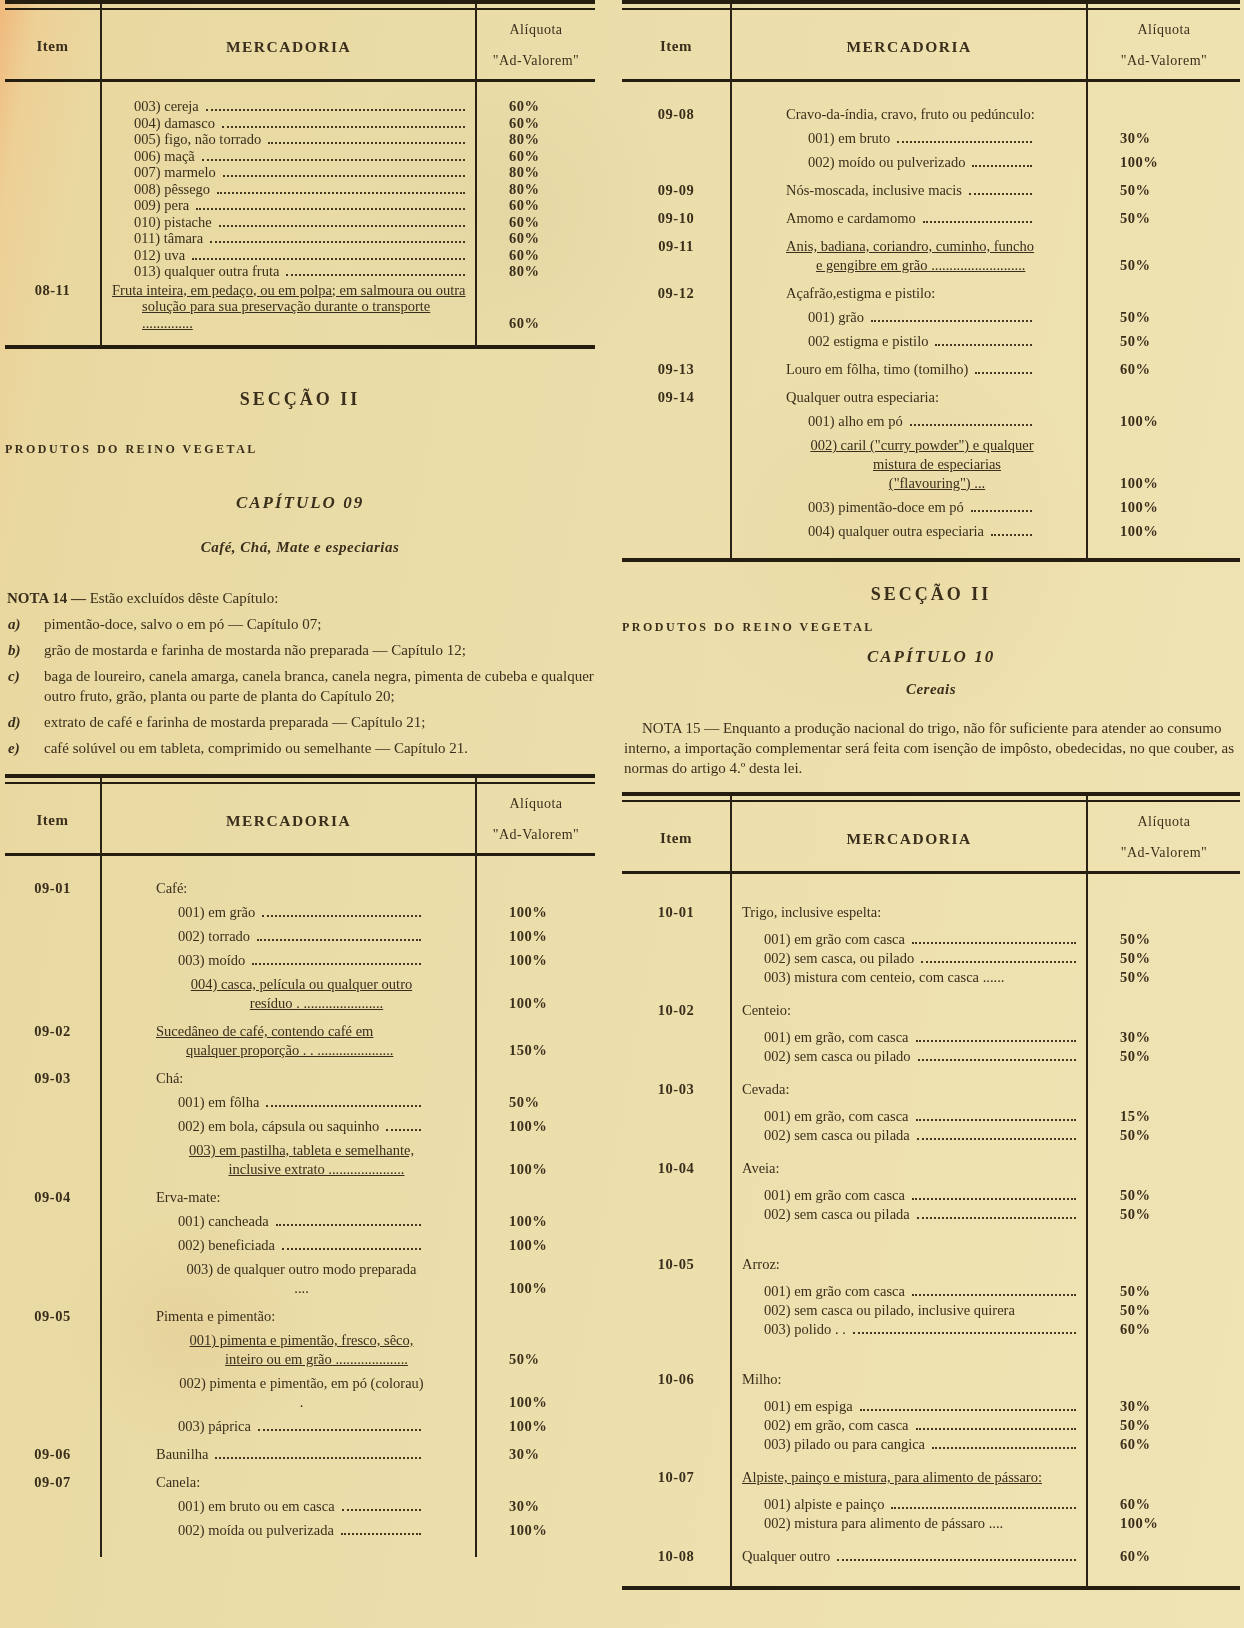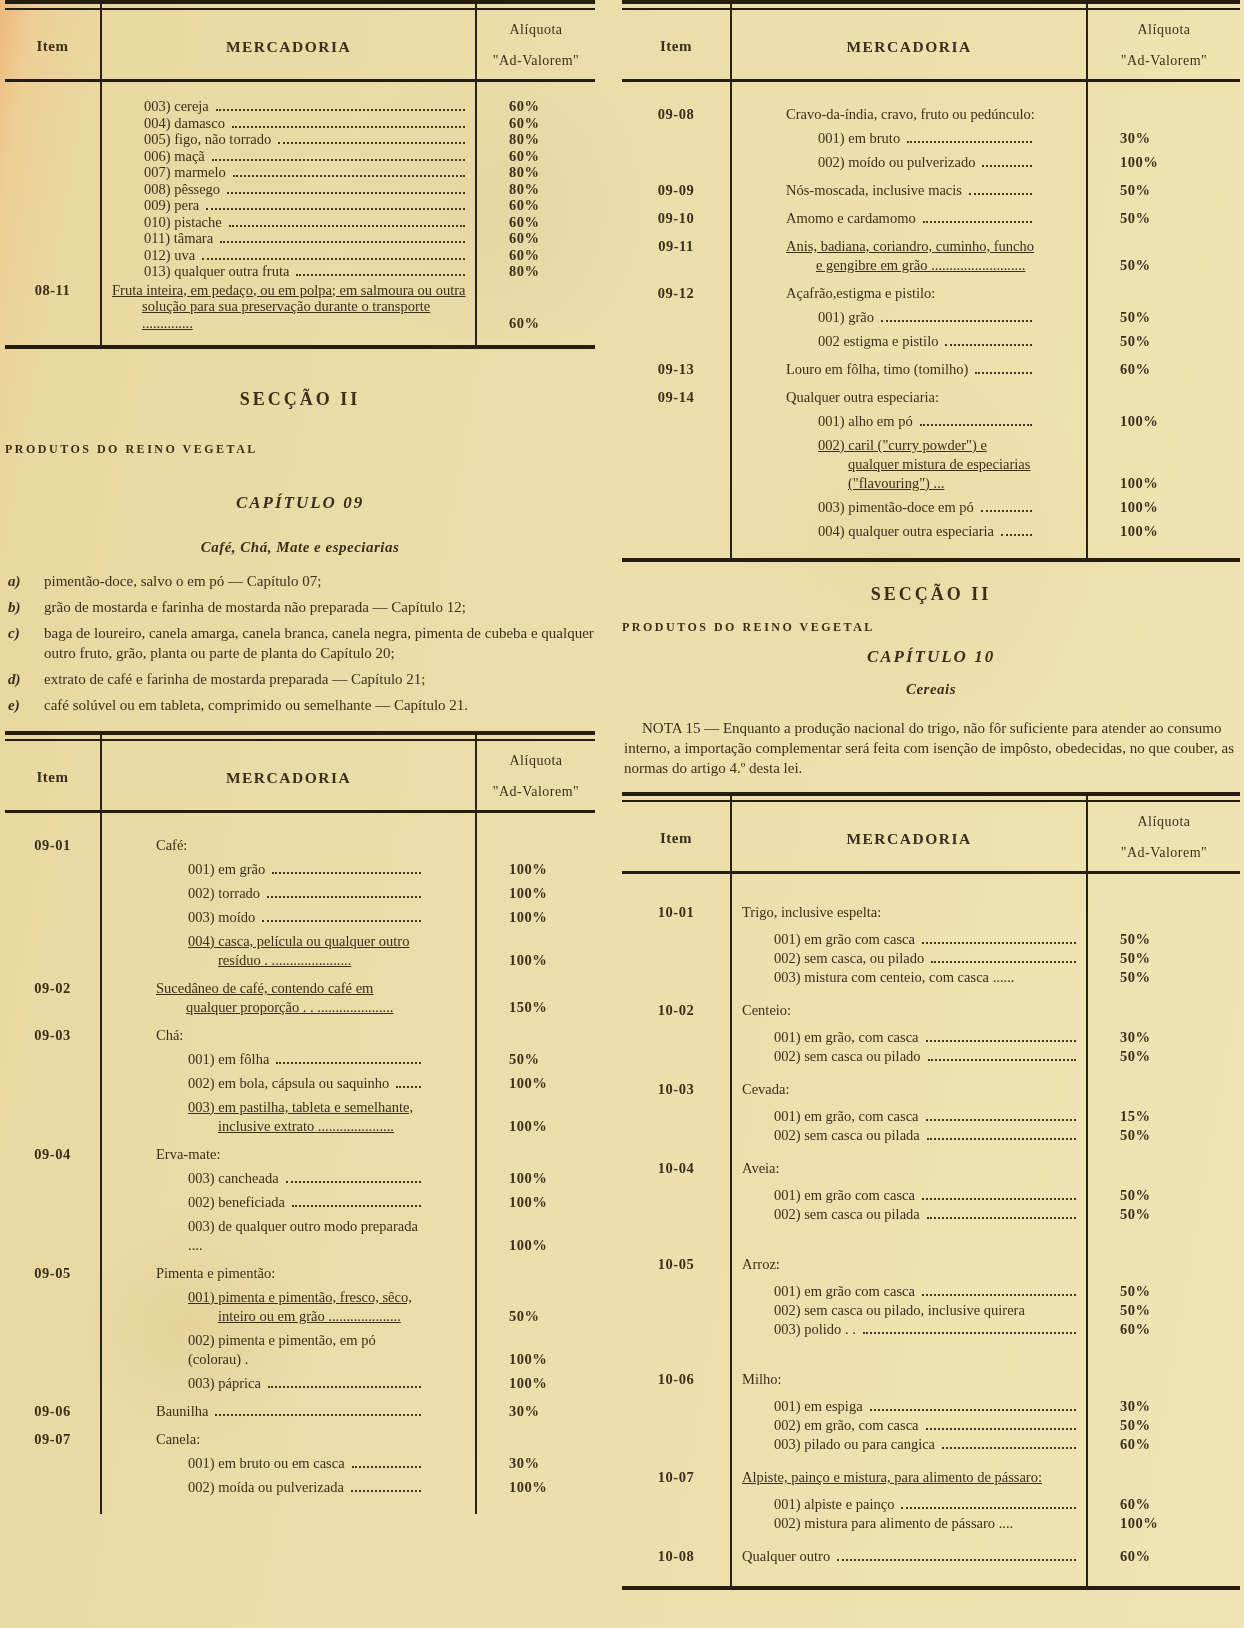--- a/index.html
+++ b/index.html
@@ -29,21 +29,21 @@
   .h-rate .l2{margin-top:15px;letter-spacing:.5px;}
   .v1,.v2{position:absolute;top:4px;bottom:0;width:2px;background:#2a2214;}
   .v1{left:var(--c1);}
   .v2{right:var(--c3);}
   .tbl.has-bot .v1,.tbl.has-bot .v2{bottom:4px;}
   .tbl-body{position:relative;padding:14px 0 12px;}
 
   .tbl-row{display:flex;align-items:flex-end;}
   .col-item{width:var(--c1);text-align:center;font-weight:bold;font-size:14.5px;align-self:flex-start;letter-spacing:.5px;flex:none;}
   .col-desc{flex:1;display:flex;align-items:baseline;min-width:0;padding:0 8px 0 12px;font-size:14.5px;}
-  .col-desc.indent{padding-left:44px;}
+  .col-desc.indent{padding-left:34px;text-align:center;}
   .col-desc.hang{display:block;}
   .col-desc.hang .desc-text{display:block;padding-left:30px;text-indent:-30px;text-decoration:underline;}
   .leader{flex:1;min-width:12px;margin:0 4px 3px 7px;border-bottom:2.4px dotted #453822;}
   .col-rate{width:var(--c3);flex:none;font-weight:bold;font-size:14.5px;text-align:left;padding-left:32px;box-sizing:border-box;letter-spacing:.5px;}
 
   
   .xtight .tbl-row{margin:0;line-height:16.5px;}
   .xtight .tbl-row.has-item{margin-top:2px;}
   .xtight .tbl-body{padding:16px 0 14px;}
   .loose .tbl-row{margin:5px 0;line-height:19px;gap:44px;}
@@ -196,20 +196,21 @@
     <div class="v1"></div>
     <div class="v2"></div>
   </section>
 
   <h2 class="sec-head">SECÇÃO II</h2>
   <h3 class="sec-sub">PRODUTOS DO REINO VEGETAL</h3>
   <h2 class="chap">CAPÍTULO 09</h2>
   <h3 class="chap-sub">Café, Chá, Mate e especiarias</h3>
 
   <div class="nota">
+    <p class="nota-head"><span class="nota-label">NOTA 14 —</span><span> Estão excluídos dêste Capítulo:</span></p>
     <div class="nota-items">
         <div class="nota-item">
           <span class="nota-letter">a)</span>
           <span class="nota-body">pimentão-doce, salvo o em pó — Capítulo 07;</span>
         </div>
         <div class="nota-item">
           <span class="nota-letter">b)</span>
           <span class="nota-body">grão de mostarda e farinha de mostarda não preparada — Capítulo 12;</span>
         </div>
         <div class="nota-item">
@@ -318,21 +319,21 @@
         <div class="tbl-row has-item">
           <div class="col-item">09-04</div>
           <div class="col-desc">
             <span class="desc-text">Erva-mate:</span>
           </div>
           <div class="col-rate"></div>
         </div>
         <div class="tbl-row">
           <div class="col-item"></div>
           <div class="col-desc indent">
-            <span class="desc-text">003) cancheada</span>
+            <span class="desc-text">001) cancheada</span>
             <span class="leader"></span>
           </div>
           <div class="col-rate">100%</div>
         </div>
         <div class="tbl-row">
           <div class="col-item"></div>
           <div class="col-desc indent">
             <span class="desc-text">002) beneficiada</span>
             <span class="leader"></span>
           </div>

